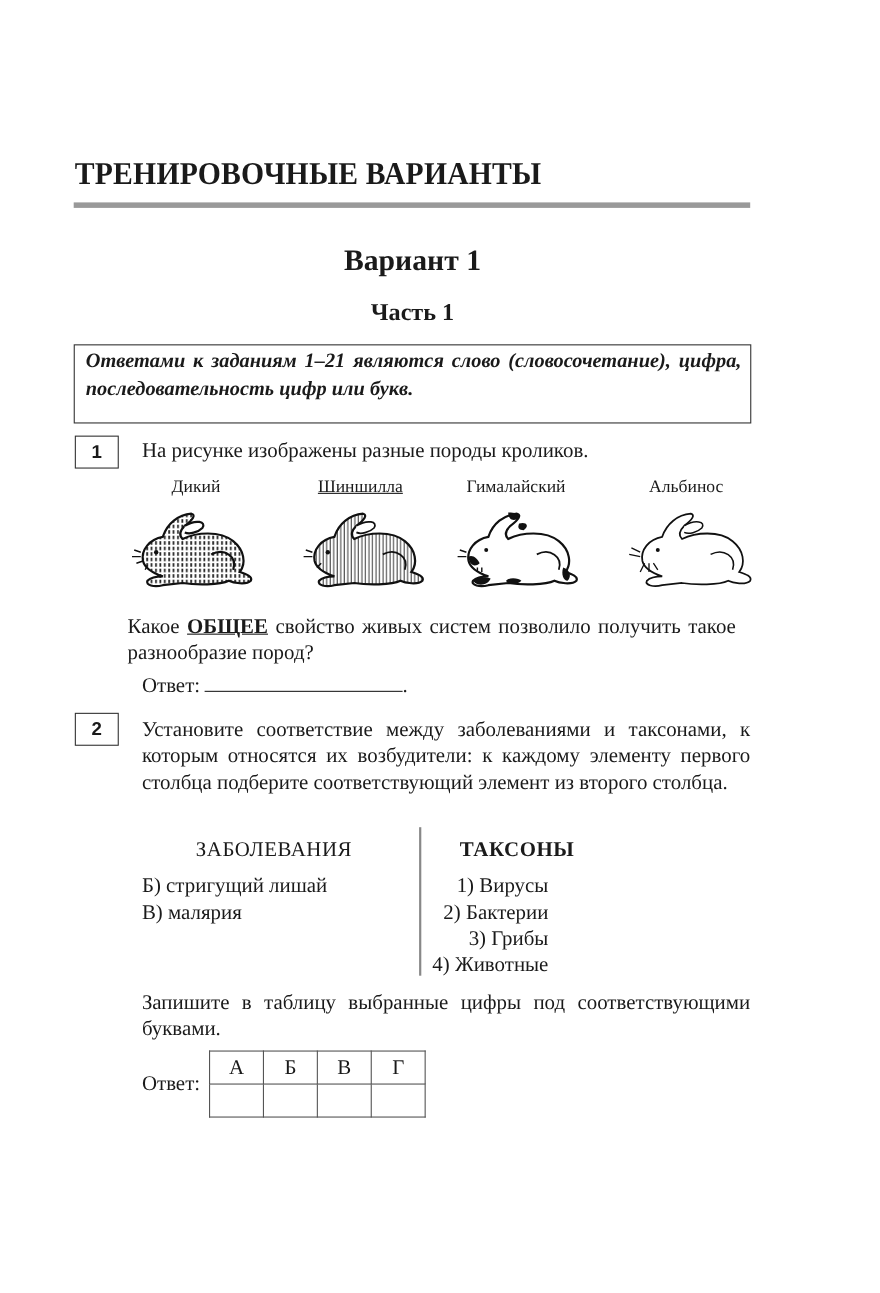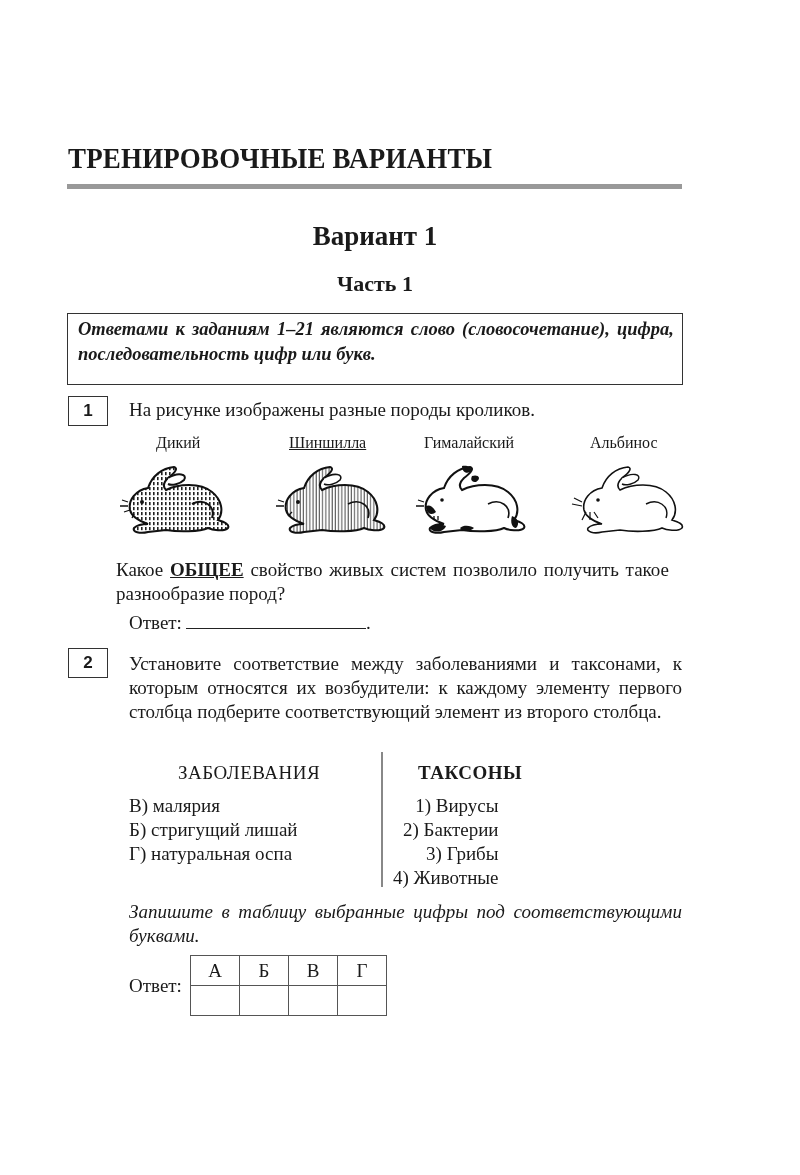--- a/index.html
+++ b/index.html
@@ -43,21 +43,21 @@
   .blank { display: inline-block; width: 180px; border-bottom: 1.3px solid #222; height: 18px; vertical-align: baseline; margin-left: 4px; }
 
   #task2-text { left: 129px; top: 652px; width: 553px; text-align: justify; text-align-last: left; }
 
   #col-divider { left: 381px; top: 752px; width: 2px; height: 135px; background: #888; }
   .col-head { font-size: 19px; top: 762px; letter-spacing: 0.5px; white-space: nowrap; }
   #col1-head { left: 178px; } #col2-head { left: 418px; font-weight: bold; }
   .col-list { top: 794px; font-size: 19px; line-height: 24px; white-space: nowrap; }
   #col1-list { left: 129px; } #col2-list { left: 393px; text-align: right; }
 
-  #task2-instr { left: 129px; top: 900px; width: 553px; text-align: justify; text-align-last: left; font-style: italic; }
+  #task2-instr { left: 129px; top: 900px; width: 553px; text-align: justify; text-align-last: left; }
 
   #answer-label { left: 129px; top: 975px; font-size: 19px; }
   #answer-table { left: 190px; top: 955px; border-collapse: collapse; }
   #answer-table td { width: 48px; height: 29px; border: 1.5px solid #555; text-align: center;
                      font-size: 19px; padding: 0; }
 </style>
 </head>
 <body>
 
 <div class="abs" id="section-title">ТРЕНИРОВОЧНЫЕ ВАРИАНТЫ</div>
@@ -130,23 +130,22 @@
 <div class="abs body-text" id="task1-answer"><span>Ответ:</span><span class="blank"></span><span>.</span></div>
 
 <div class="abs task-num" id="task2-num">2</div>
 <div class="abs body-text" id="task2-text">Установите соответствие между заболеваниями и таксонами, к которым относятся их возбудители: к каждому элементу первого столбца подберите соответствующий элемент из второго столбца.</div>
 
 <div class="abs col-head" id="col1-head">ЗАБОЛЕВАНИЯ</div>
 <div class="abs col-head" id="col2-head">ТАКСОНЫ</div>
 <div class="abs" id="col-divider"></div>
 
 <div class="abs col-list" id="col1-list">
+  <div>Б) стригущий лишай</div>
   <div>В) малярия</div>
-  <div>Б) стригущий лишай</div>
-  <div>Г) натуральная оспа</div>
 </div>
 <div class="abs col-list" id="col2-list">
   <div>1) Вирусы</div>
   <div>2) Бактерии</div>
   <div>3) Грибы</div>
   <div>4) Животные</div>
 </div>
 
 <div class="abs body-text" id="task2-instr">Запишите в таблицу выбранные цифры под соответствующими буквами.</div>
 

